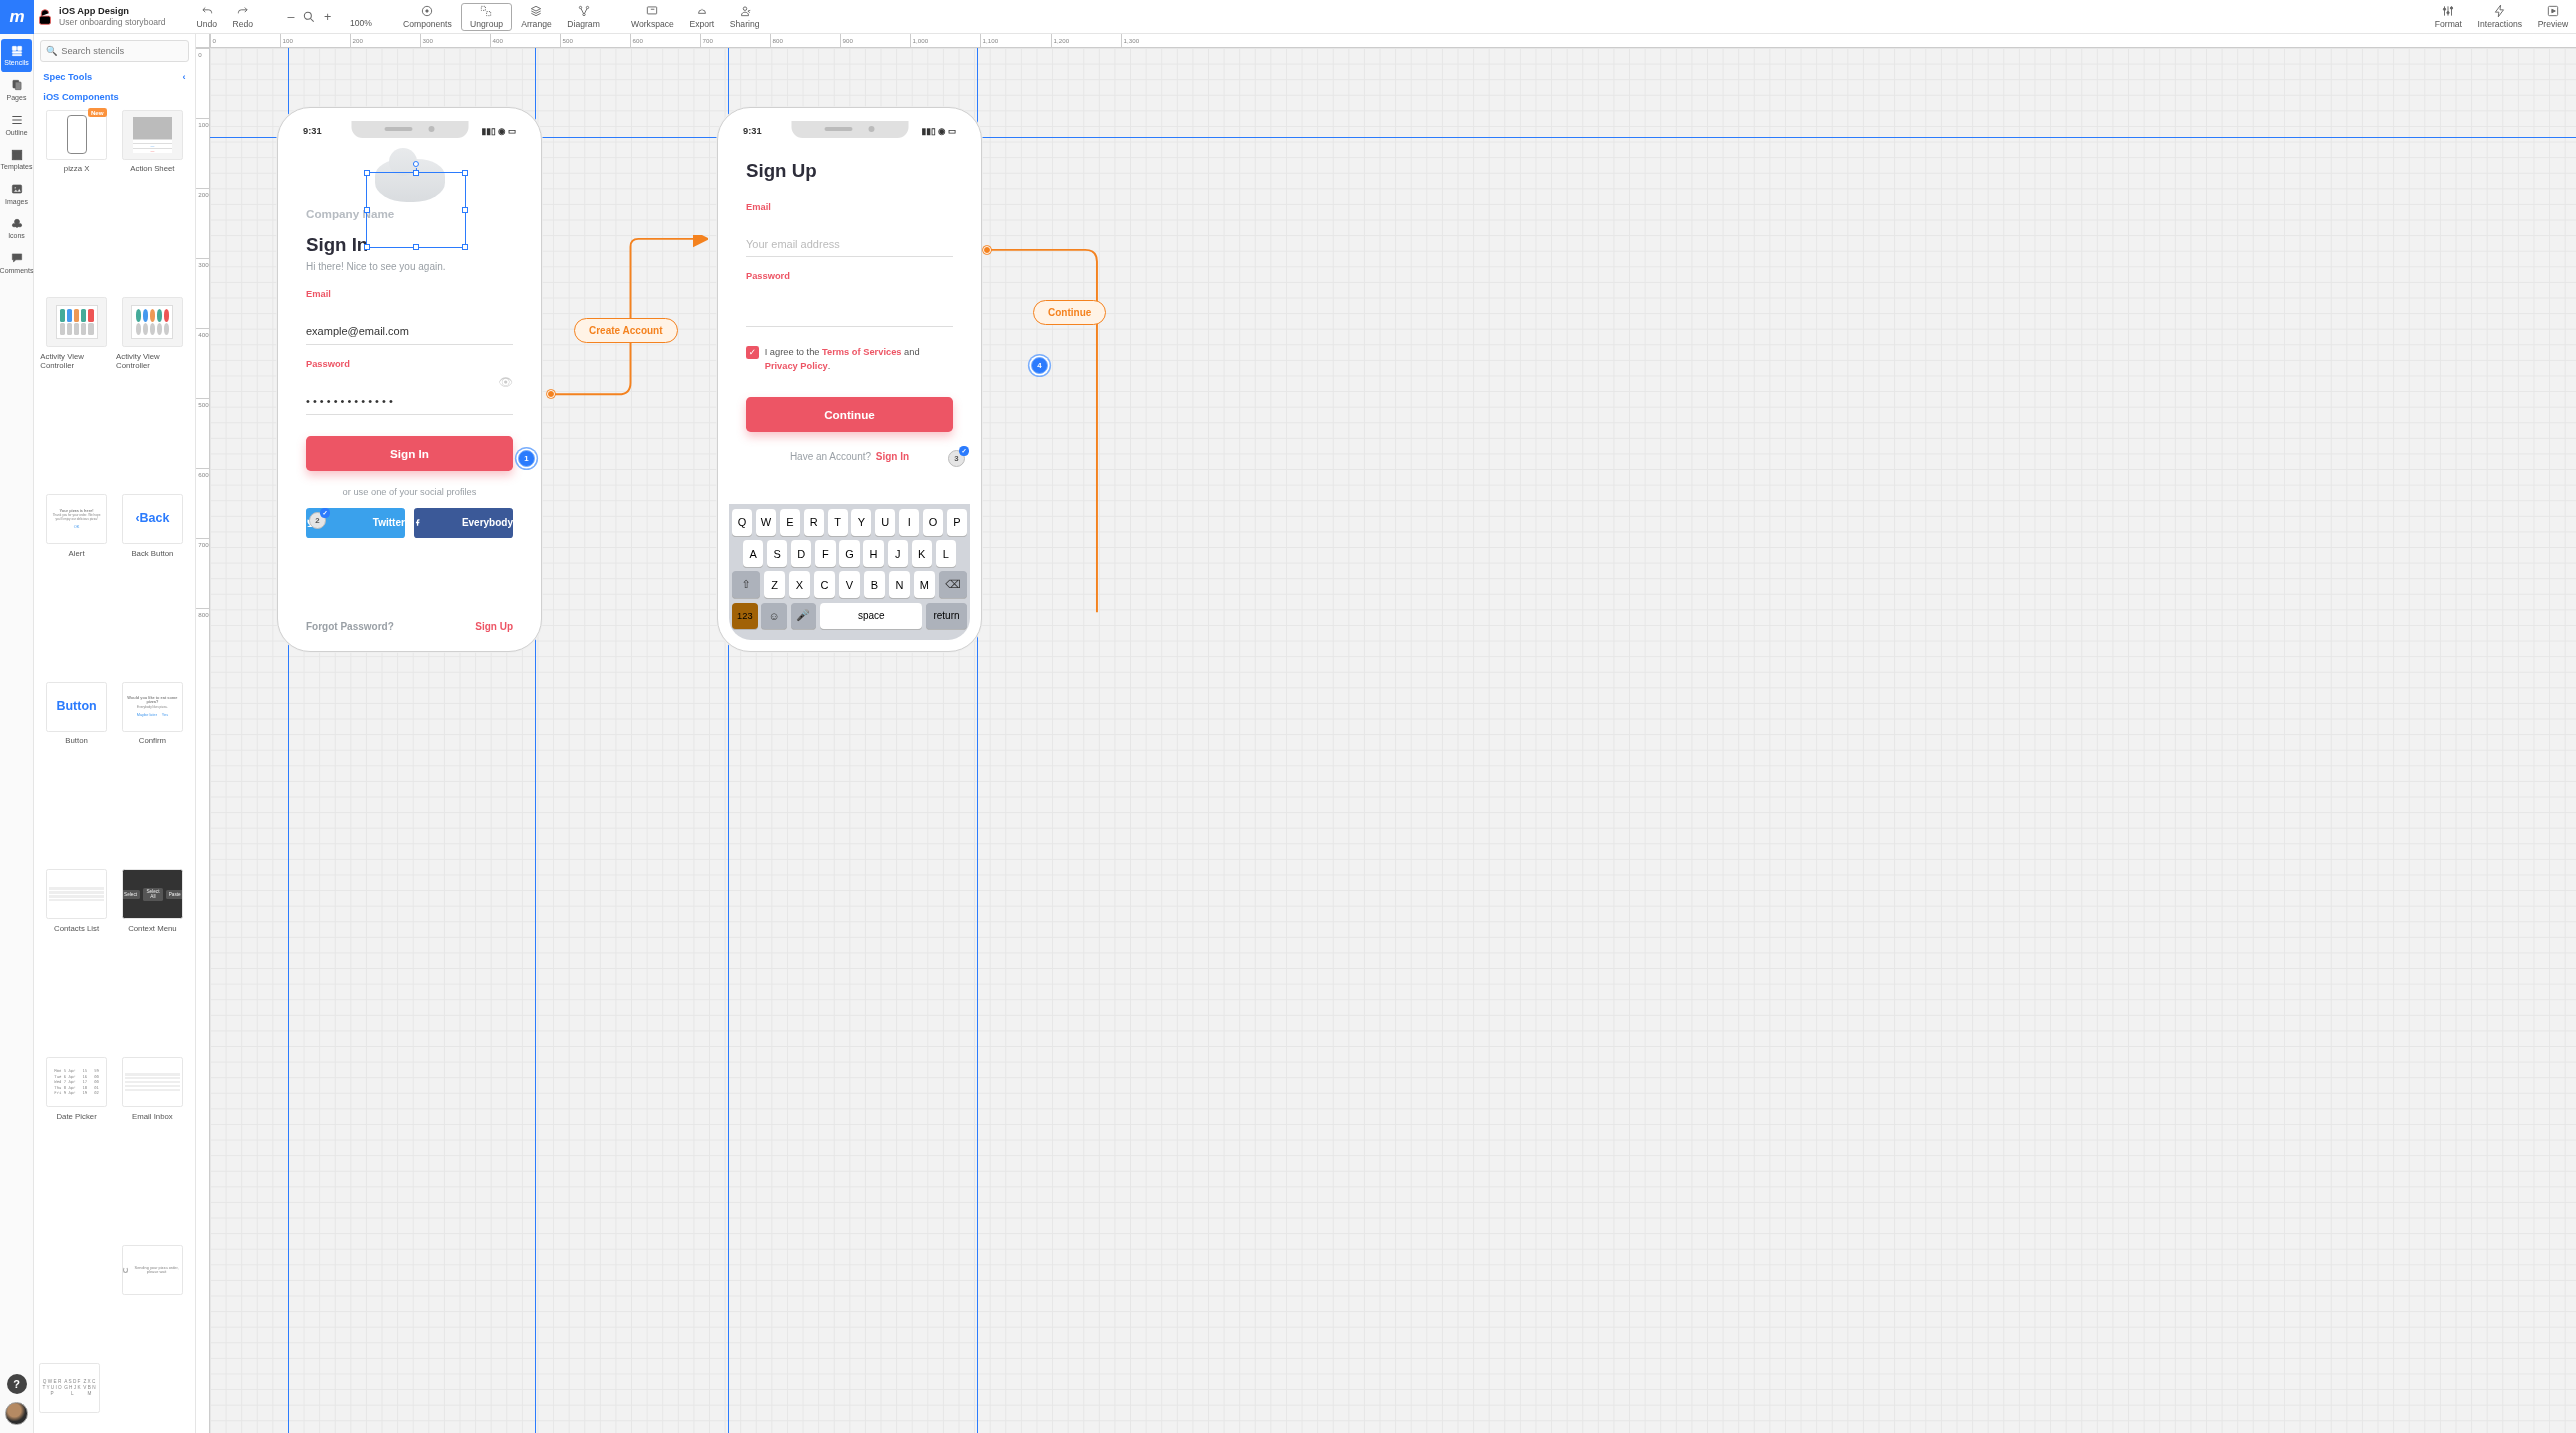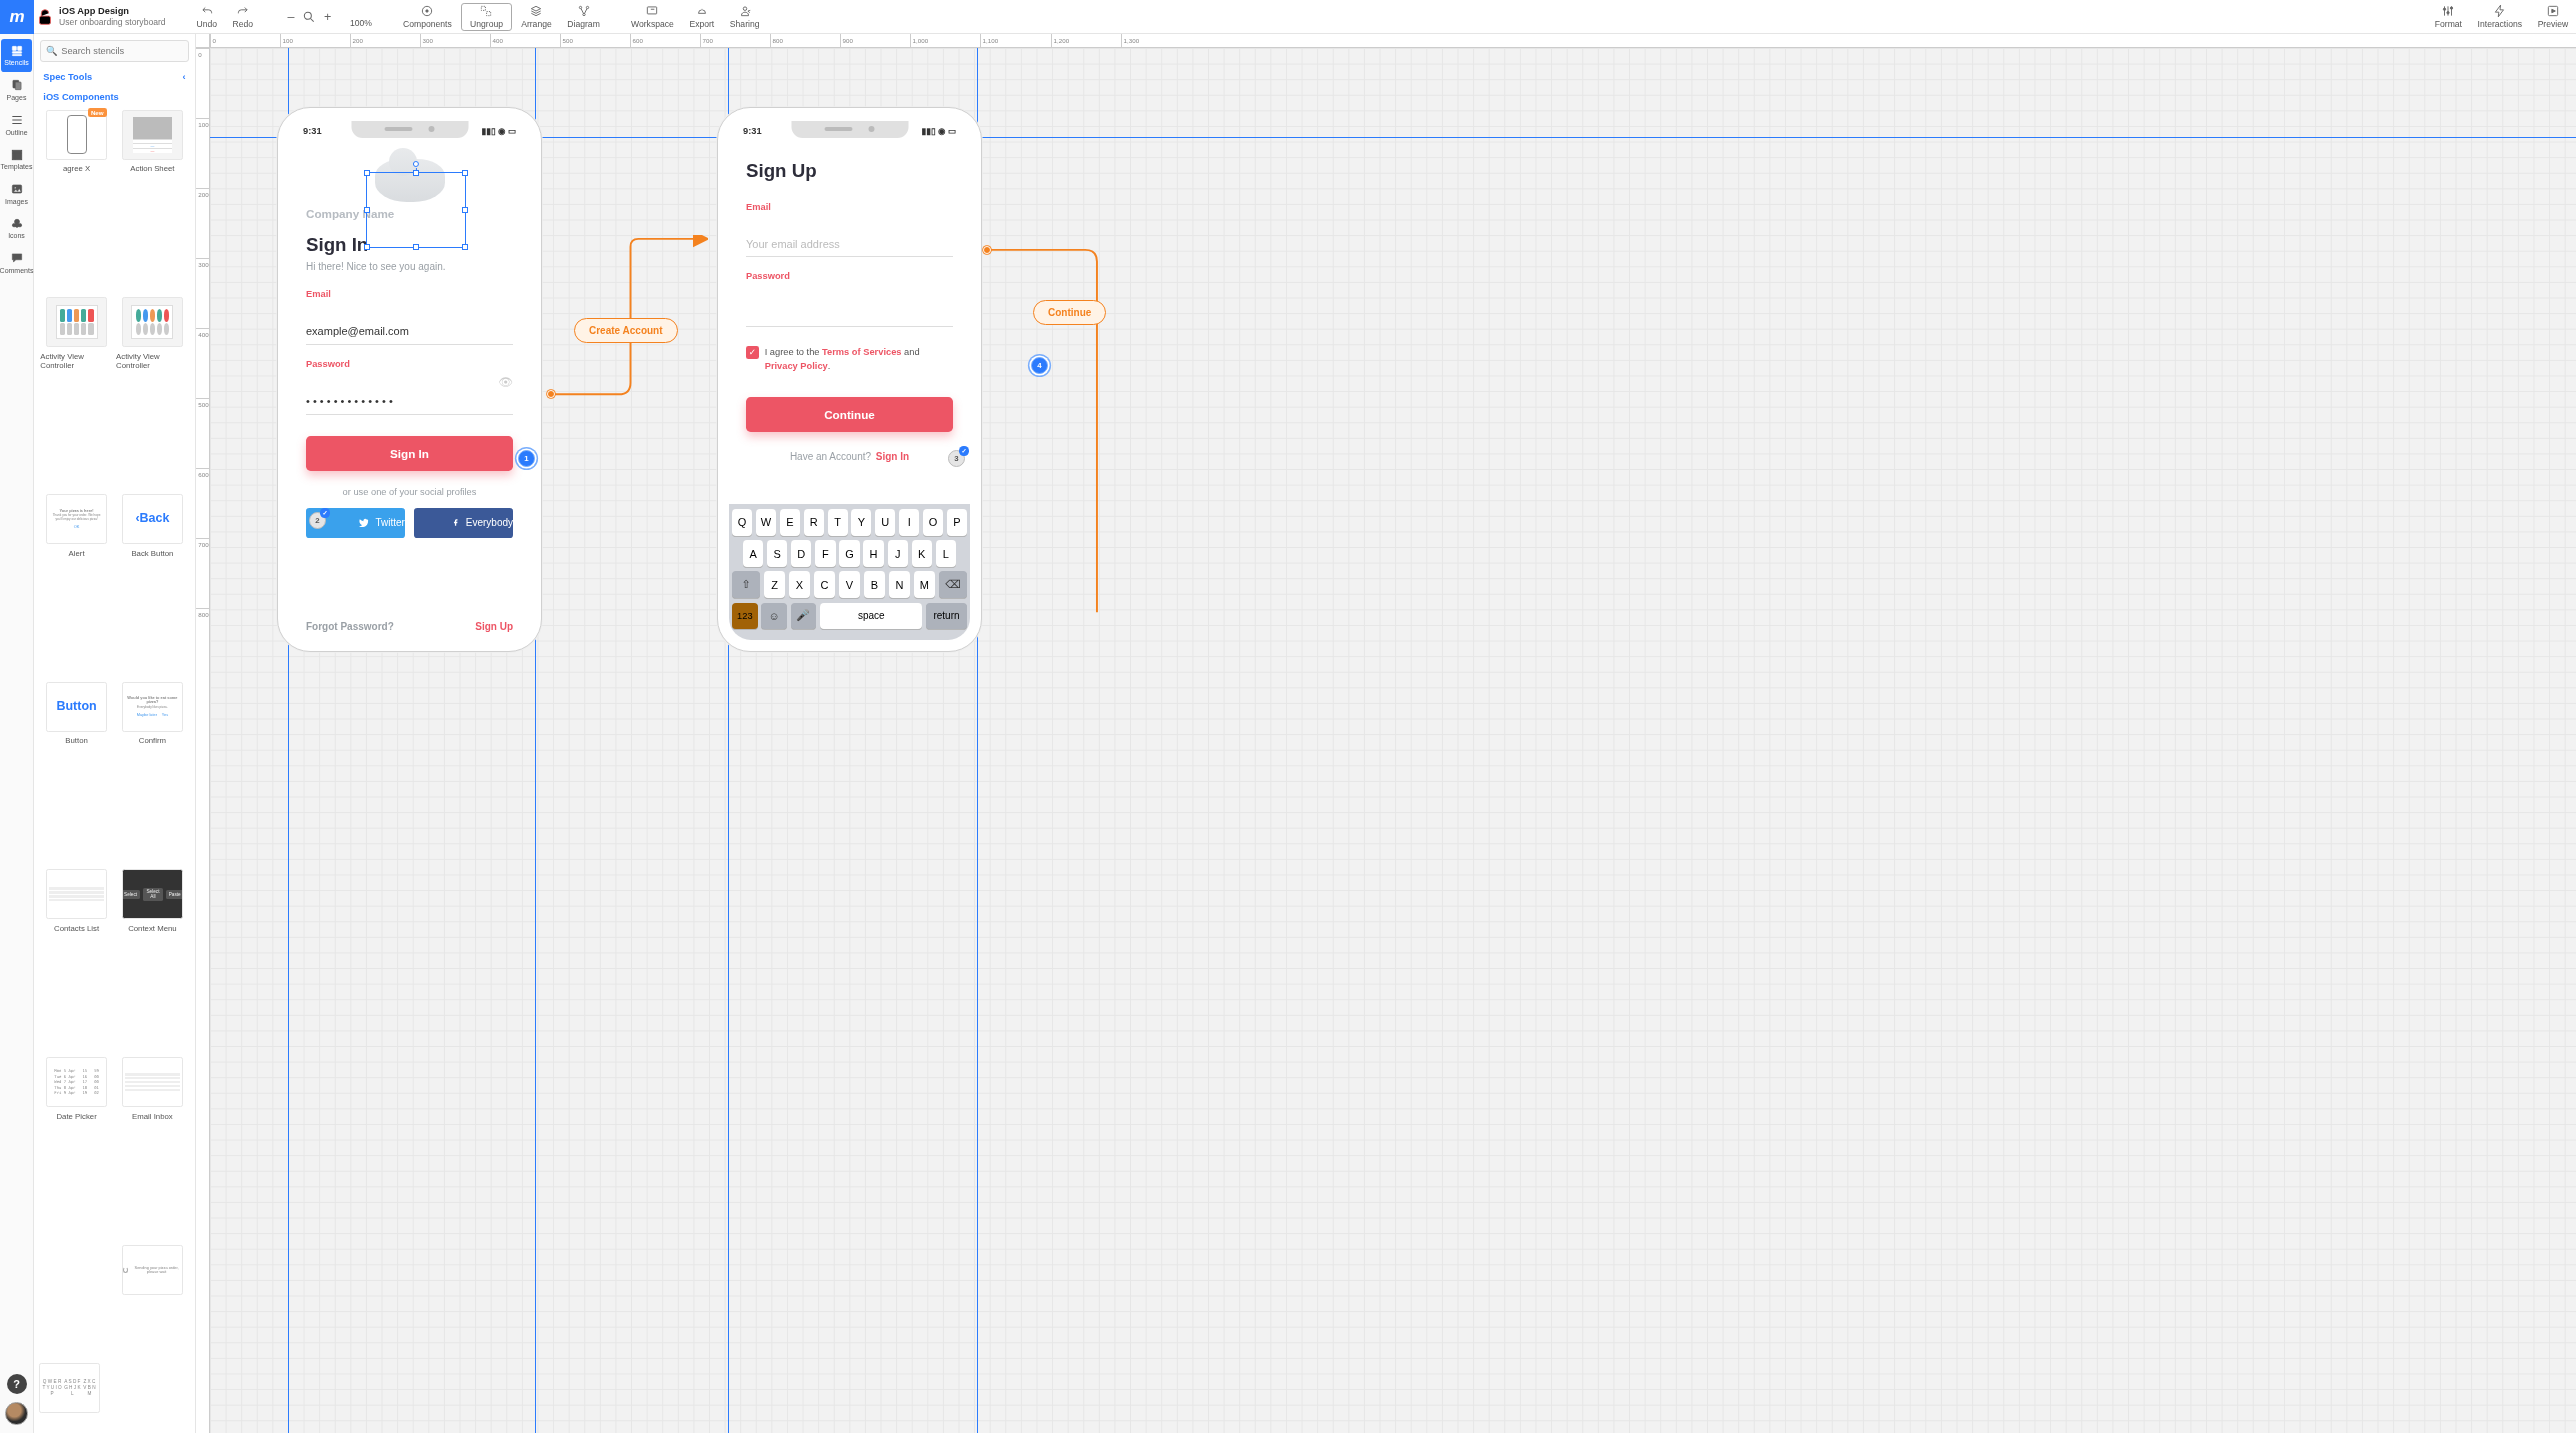--- a/index.html
+++ b/index.html
@@ -73,21 +73,21 @@
 .content h2 { font-size:18.7px; font-weight:700; color:#2d2d3a; margin-bottom:4.7px;}
 .sub { color:#9aa0a6; font-size:10px; margin-bottom:17px;}
 .lbl { color:#ed5565; font-size:9.3px; font-weight:600; margin-bottom:3.1px;}
 .inp { border:none; border-bottom:0.8px solid #ddd; padding:4.7px 0 6.2px; font-size:11px; color:#333; margin-bottom:14px; background:transparent; width:100%;margin-top:19px;}
 .inp::placeholder{color:#bbb;}
 .pwdrow { position:relative;}
 .eye { position:absolute; right:0; top:3.1px; color:#ccc; font-size:11.7px;}
 .bigbtn { background:#ed5565; color:#fff; border:none; border-radius:4.7px; padding:11px 0; font-size:11.7px; font-weight:600; cursor:pointer; box-shadow:0 4.7px 9.3px rgba(237,85,101,.35); margin:7.8px 0 15.6px;}
 .or { color:#9aa0a6; font-size:9.3px; text-align:center; margin-bottom:11px;}
 .socials { display:flex; gap:9.3px;}
-.soc { flex:1; padding:9.3px 0; border:none; border-radius:3.1px; color:#fff; font-weight:400; font-size:10px; cursor:pointer; display:flex; align-items:center; justify-content:flex-end; gap:6.2px;}
+.soc { flex:1; padding:9.3px 0; border:none; border-radius:3.1px; color:#fff; font-weight:700; font-size:10px; cursor:pointer; display:flex; align-items:center; justify-content:space-between; gap:6.2px;}
 .soc.tw { background:#3aa1ec;} .soc.fb { background:#3b5998;}
 .footerrow { display:flex; justify-content:space-between; margin-top:auto; font-size:10px;}
 .footerrow .fp{color:#9aa0a6;font-weight:bold;} .footerrow .su{color:#ed5565; font-weight:600;}
 .logoimg { align-self:center; margin:7.8px 0 4.7px; width:70px; height:43px; background:linear-gradient(#e8eaec,#d9dcdf); border-radius:40% 40% 45% 45%; position:relative;}
 .logoimg::before{content:"";position:absolute;top:-11px;left:14px;width:28px;height:28px;background:linear-gradient(#e8eaec,#dfe2e5);border-radius:50%;}
 .cname { text-align:left; color:#b7bcc2; font-size:11.7px; font-weight:600; margin-bottom:14px;}
 .selbox { position:absolute; border:0.8px solid #2b7bfd;}
 .handle { position:absolute; width:6.2px; height:6.2px; background:#fff; border:0.8px solid #2b7bfd;}
 .rothandle { position:absolute; width:6.2px; height:6.2px; border:0.8px solid #2b7bfd; border-radius:50%; background:#fff; left:50%; top:-12.5px; transform:translateX(-50%);}
 .rothandle::after{content:"";position:absolute;left:50%;top:6.2px;width:0.8px;height:6.2px;background:#2b7bfd;}
@@ -305,21 +305,21 @@
       </div>
   <div class="cat">
         <span>iOS Components</span>
       </div>
   <div class="grid">
     <div class="cell">
       <span class="badge-new">New</span>
       <div class="thumb" style="background:#fff">
             <div style="width:20px;height:39px;border:1.2px solid #888;border-radius:3.9px"></div>
           </div>
-      <span>agree X</span>
+      <span>pizza X</span>
     </div>
     <div class="cell">
       <div class="thumb">
             <div style="width:39px;height:36px;display:flex;flex-direction:column">
               <div style="flex:1;background:#bbb"></div>
               <div style="height:4.7px;background:#fff;border-top:0.8px solid #ddd"></div>
               <div style="height:4.7px;background:#fff;border-top:0.8px solid #ddd;color:#49e;font-size:3.9px;text-align:center">—</div>
               <div style="height:4.7px;background:#fff;border-top:0.8px solid #ddd;color:#e55;font-size:3.9px;text-align:center">—</div>
             </div>
           </div>

